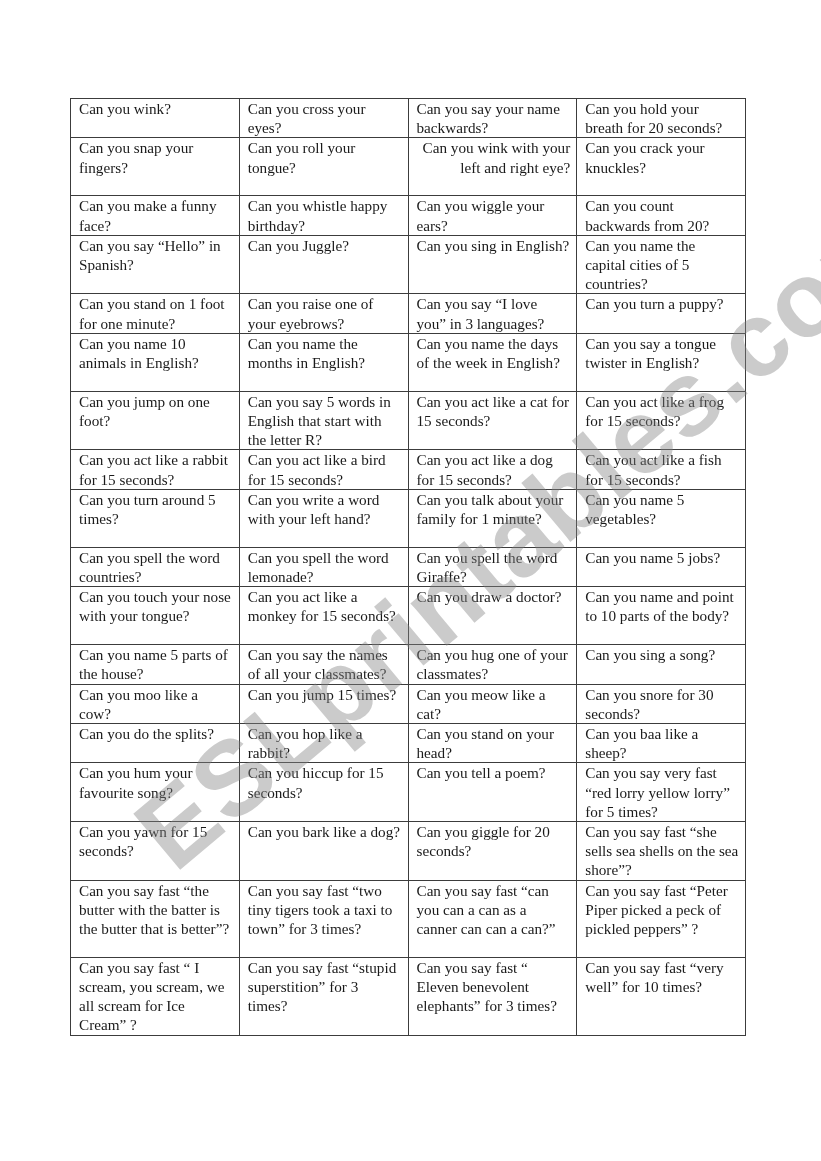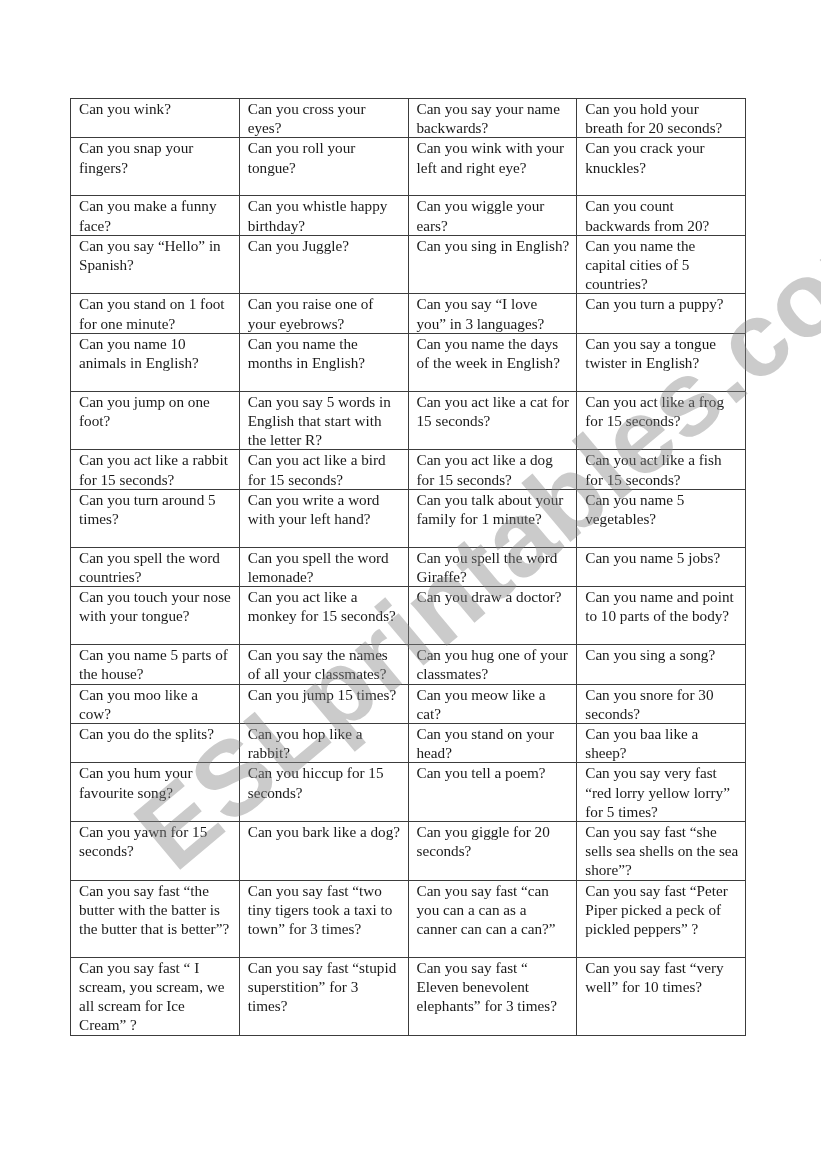--- a/index.html
+++ b/index.html
@@ -42,21 +42,21 @@
     <tbody id="card-body">
         <tr style="height: 39px;">
           <td style="height: 38px;">Can you wink?</td>
           <td style="height: 38px;">Can you cross your eyes?</td>
           <td style="height: 38px;">Can you say your name backwards?</td>
           <td style="height: 38px;">Can you hold your breath for 20 seconds?</td>
         </tr>
         <tr style="height: 58px;">
           <td style="height: 57px;">Can you snap your fingers?</td>
           <td style="height: 57px;">Can you roll your tongue?</td>
-          <td style="height: 57px;">Can you wink with your left and right eye?</td>
+          <td style="height: 57px; text-align: right;">Can you wink with your left and right eye?</td>
           <td style="height: 57px;">Can you crack your knuckles?</td>
         </tr>
         <tr style="height: 39px;">
           <td style="height: 38px;">Can you make a funny face?</td>
           <td style="height: 38px;">Can you whistle happy birthday?</td>
           <td style="height: 38px;">Can you wiggle your ears?</td>
           <td style="height: 38px;">Can you count backwards from 20?</td>
         </tr>
         <tr style="height: 58px;">
           <td style="height: 57px;">Can you say “Hello” in Spanish?</td>

